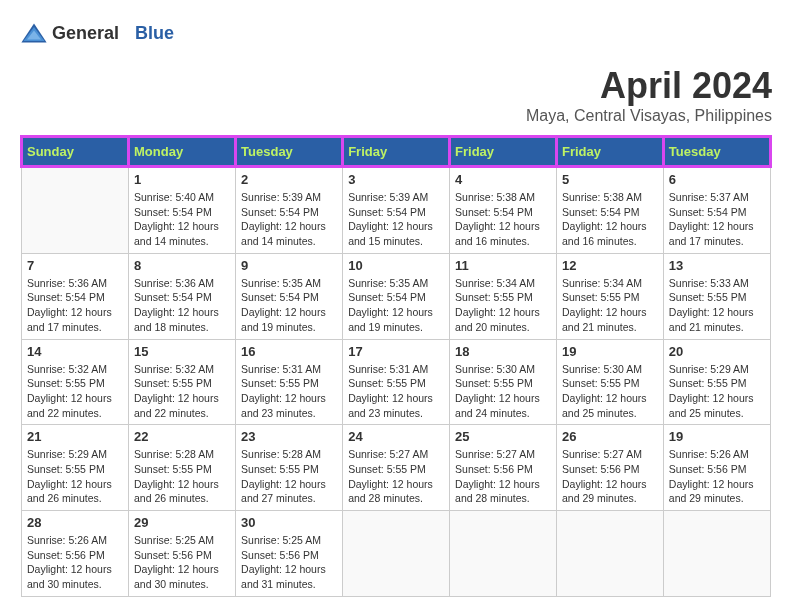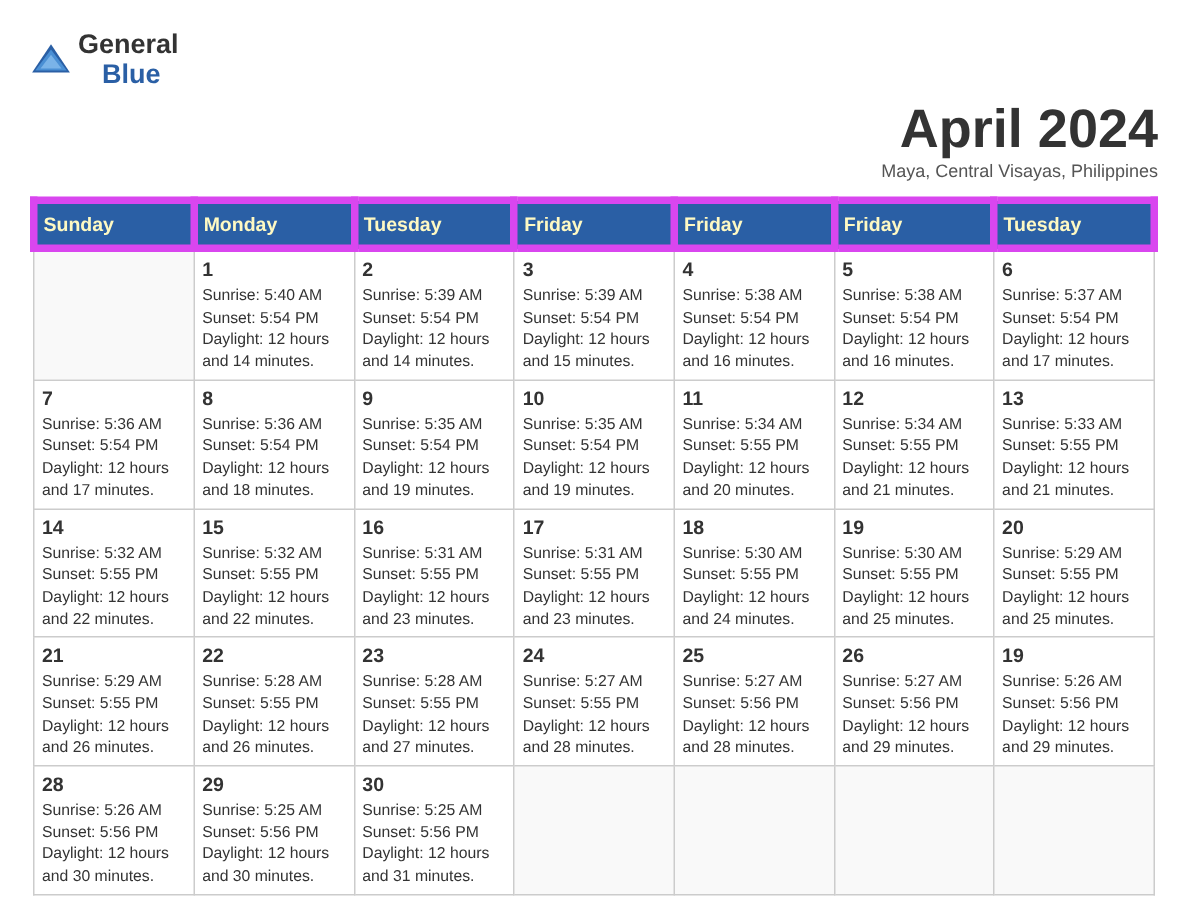--- a/index.html
+++ b/index.html
@@ -16,21 +16,21 @@
       align-items: flex-start;
       margin-bottom: 10px;
     }
     .logo {
       display: flex;
       align-items: center;
       gap: 4px;
     }
     .logo-text {
       display: flex;
-      flex-direction: column;
+      flex-direction: row;
       line-height: 1.1;
     }
     .logo-general {
       font-size: 18px;
       font-weight: bold;
       color: #333;
     }
     .logo-blue {
       font-size: 18px;
       font-weight: bold;
@@ -44,36 +44,36 @@
     .title-area {
       text-align: right;
     }
     .title-month {
       font-size: 36px;
       font-weight: bold;
       color: #333;
       margin-top: 45px;
     }
     .title-location {
-      font-size: 12px;
+      font-size: 16px;
       color: #555;
     }
     table {
       width: 100%;
       border-collapse: collapse;
       font-size: 11px;
     }
     thead tr th {
       background: #2a5fa5;
-      color: #fef9c3;
+      color: #bef264;
       padding: 6px 4px;
       text-align: left;
       font-size: 13px;
       font-weight: bold;
-      border: 5px solid #d946ef;
+      border: 3px solid #d946ef;
     }
     tbody tr td {
       border: 1px solid #ccc;
       padding: 4px 5px;
       vertical-align: top;
       min-height: 80px;
       width: 108px;
     }
     tbody tr {
       background: #fff;

